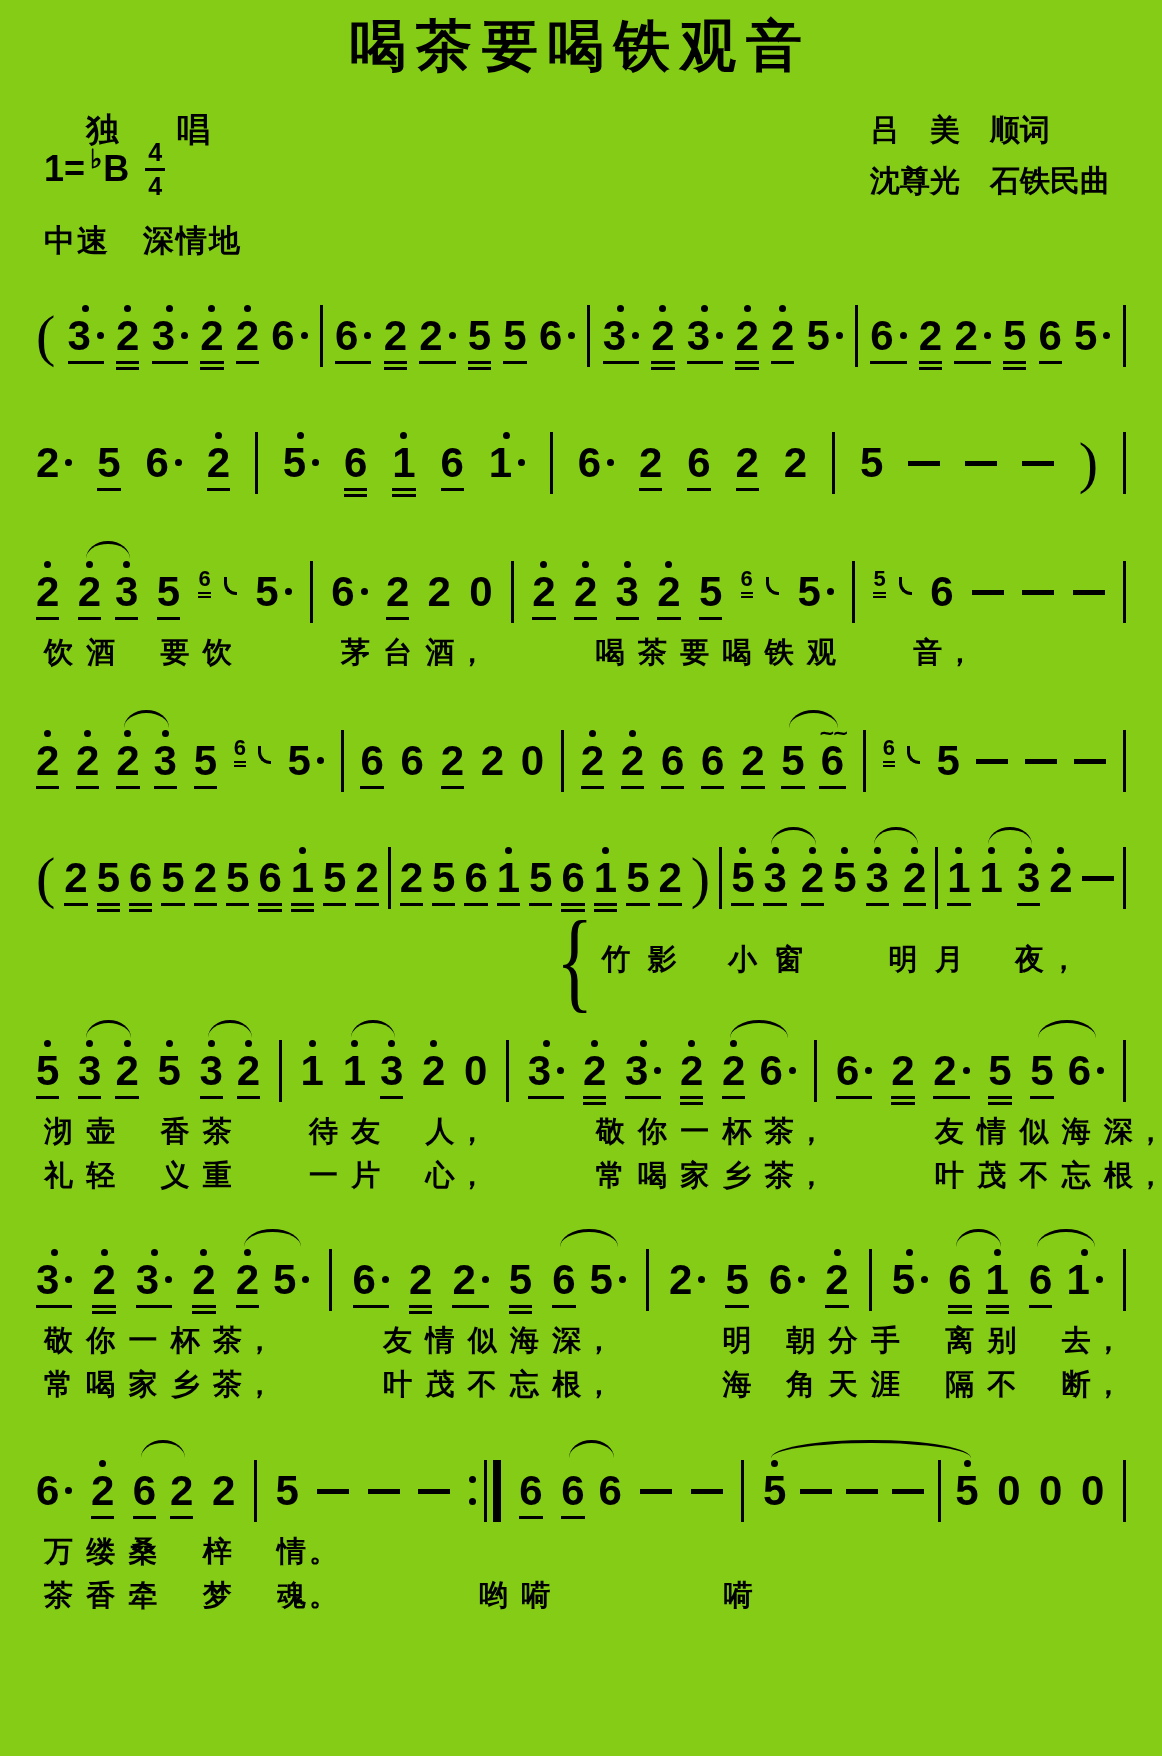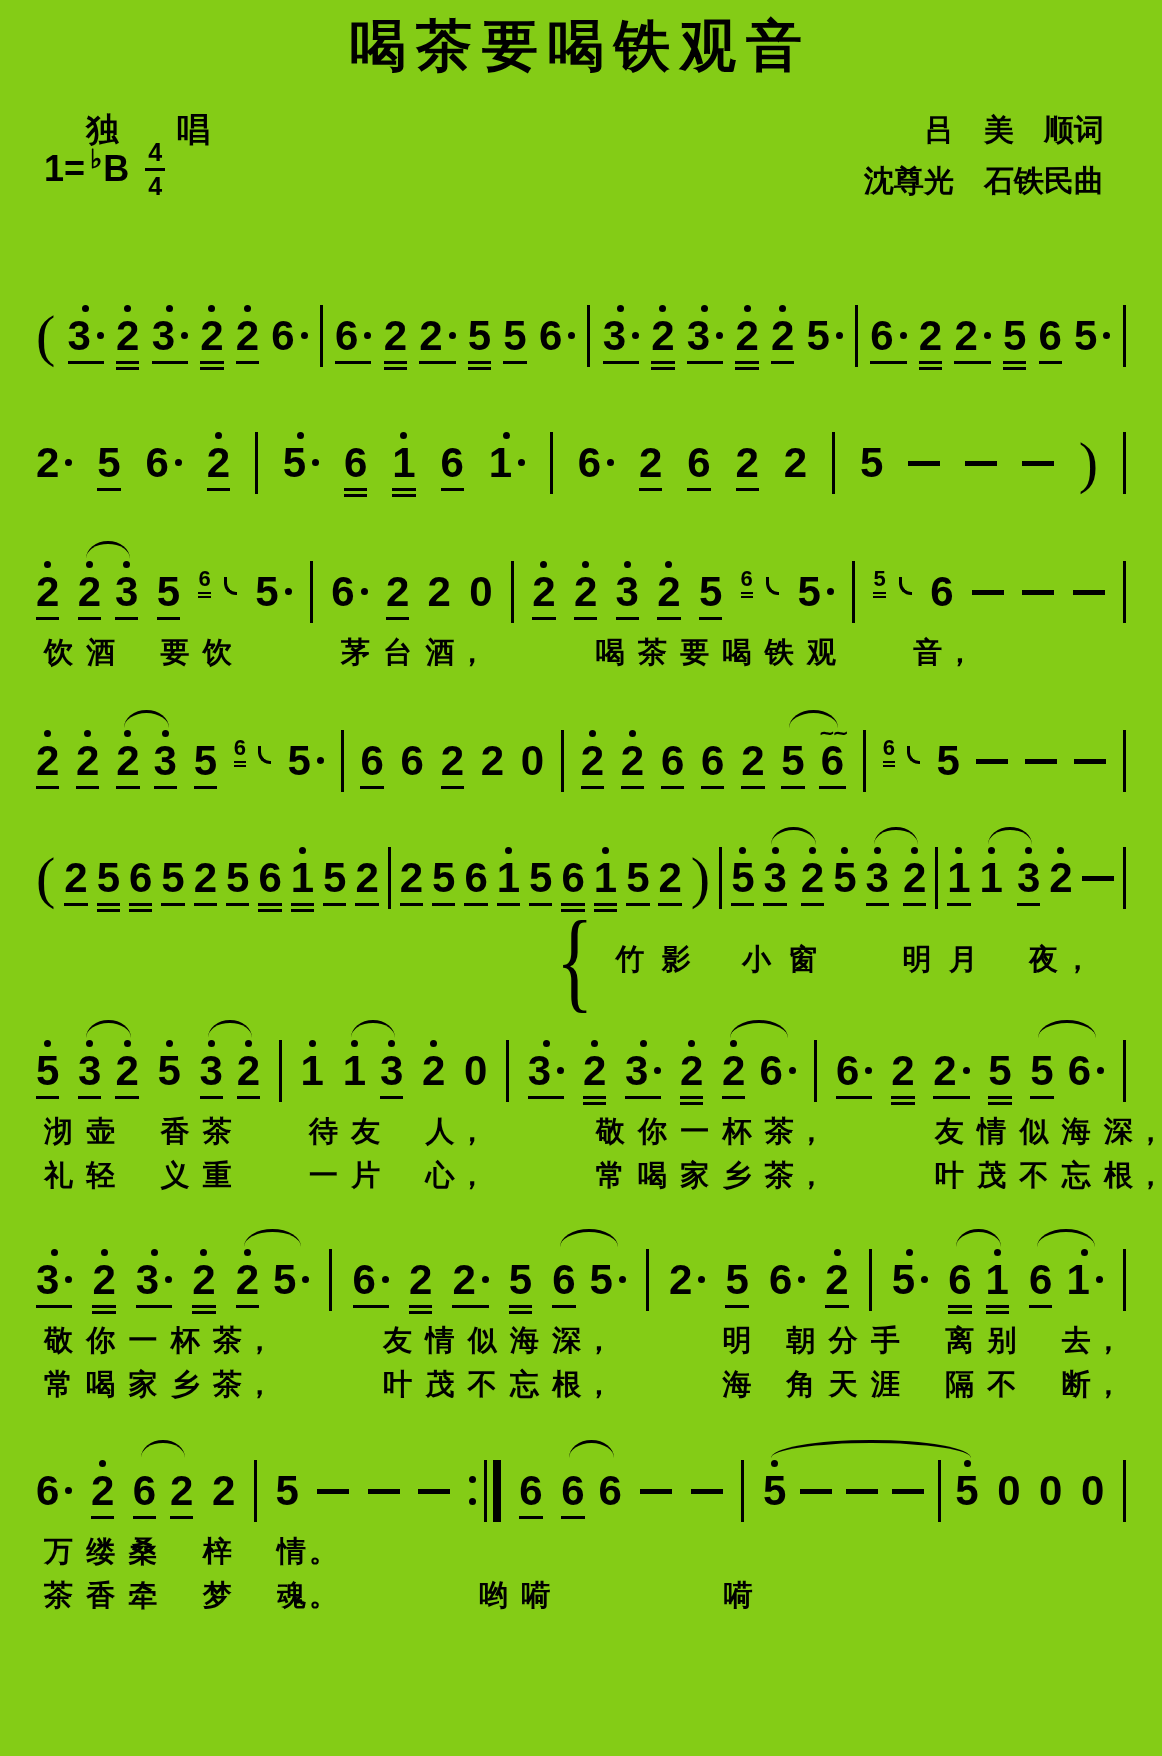--- a/index.html
+++ b/index.html
@@ -4,21 +4,21 @@
 <style>
   html,body{margin:0;padding:0;background:#e8e8e8;}
   .page{width:1162px;height:1756px;background:#84cc16;color:#000;position:relative;
         overflow:hidden;font-family:"Liberation Serif",serif;}
   
   .title{text-align:center;font-size:56px;font-weight:bold;letter-spacing:10px;
          padding-top:16px;line-height:1.1;}
   .head-rel{position:relative;height:188px;}
   .subtitle{text-align:left;font-size:33px;font-weight:bold;letter-spacing:58px;
             padding-top:30px;text-indent:58px;padding-left:28px;}
-  .credits{position:absolute;right:58px;top:26px;text-align:right;
+  .credits{position:absolute;right:52px;top:26px;
            font-size:30px;font-weight:bold;line-height:1.7;}
   .keysig{position:absolute;left:44px;top:62px;font-family:"Liberation Sans",sans-serif;
           font-weight:bold;font-size:36px;display:flex;align-items:center;}
   .flat{font-size:26px;position:relative;top:-10px;margin:0 1px 0 5px;}
   .frac{display:inline-flex;flex-direction:column;align-items:center;font-size:25px;
         line-height:1;margin-left:16px;}
   .frac .fnum{border-bottom:3px solid #000;padding:0 3px 3px;}
   .frac .fden{padding-top:3px;}
   .tempo{position:absolute;left:44px;bottom:4px;font-family:"Liberation Sans",sans-serif;
          font-weight:bold;font-size:31px;letter-spacing:2px;}
@@ -54,21 +54,21 @@
   .rdot{width:7px;height:7px;border-radius:50%;background:#000;}
   .paren{font:400 58px/1 "Liberation Serif",serif;margin-bottom:8px;}
   .slur{display:flex;align-items:flex-end;gap:14px;position:relative;}
   .slur::before{content:"";position:absolute;top:-7px;left:8px;right:8px;height:15px;
                 border-top:3px solid #000;border-radius:50%/100% 100% 0 0;}
   
   .lyric-row{margin:4px 44px 0;font-size:29px;font-weight:bold;letter-spacing:3px;
              white-space:pre;}
   .verse{display:flex;align-items:center;margin:6px 0 0 556px;}
   .brace{font:400 78px/1 "Liberation Serif",serif;transform:scaleY(1.45);margin-right:8px;}
-  .verse .lyric-row{margin:3px 14px;letter-spacing:5px;}
+  .verse .lyric-row{margin:3px 0;letter-spacing:5px;}
 </style>
 </head>
 <body>
 
 <div class="page">
   <div class="title">喝茶要喝铁观音</div>
   <div class="head-rel">
     <div class="subtitle">独唱</div>
     <div class="credits">
       <div>吕　美　顺词</div>
@@ -76,20 +76,21 @@
     </div>
     <div class="keysig">
       <span>1=</span>
         <span class="flat">♭</span>
         <span>B</span>
       <span class="frac">
         <span class="fnum">4</span>
         <span class="fden">4</span>
       </span>
     </div>
+    <div class="tempo">中速　深情地</div>
   </div>
   <div id="score">
       <div class="music-line line-1">
         <span class="paren">(</span>
         <span class="note">
           <span class="above">
             <span class="odot"></span>
           </span>
           <span class="nrow">
             <span class="digit">3</span>

